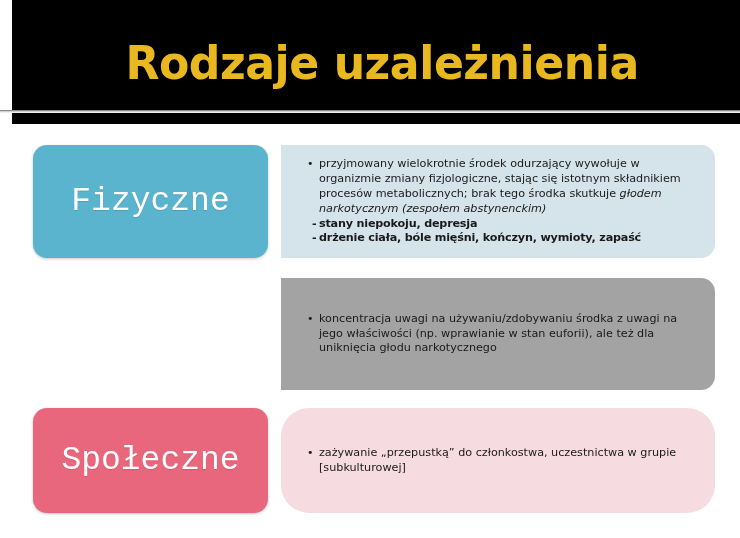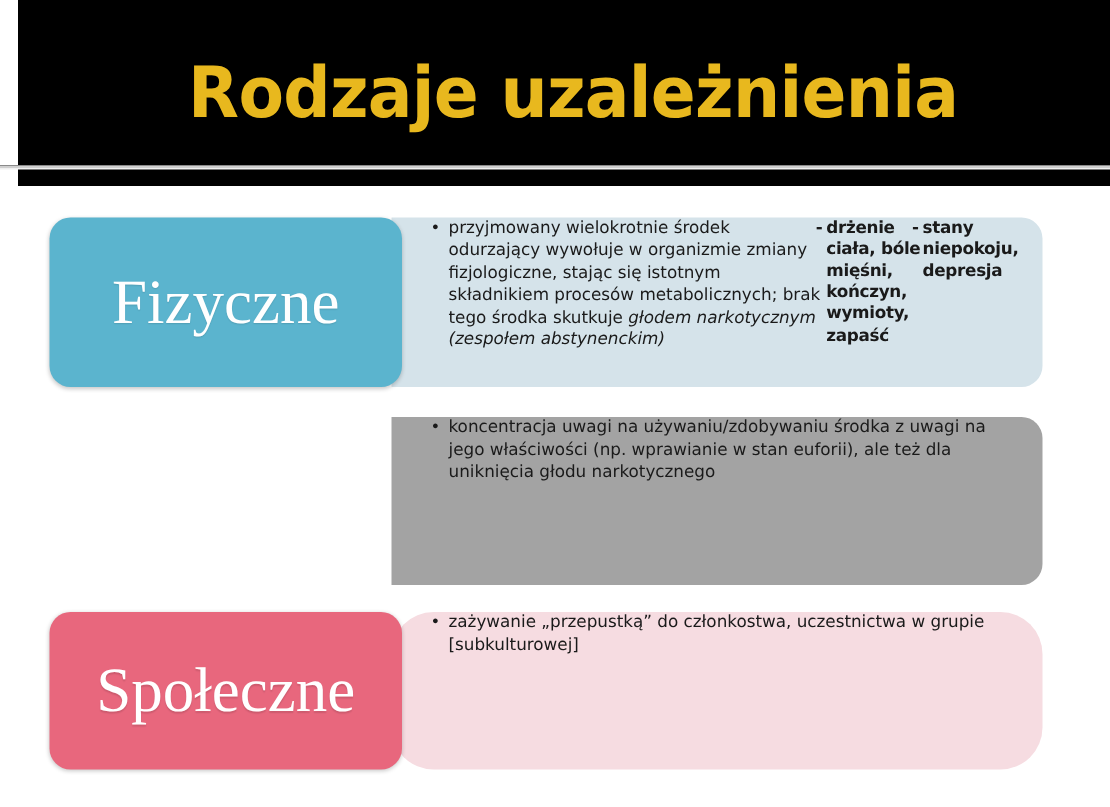--- a/index.html
+++ b/index.html
@@ -73,40 +73,40 @@
     border-radius: 14px;
     box-sizing: border-box;
     display: flex;
     align-items: center;
     justify-content: center;
     box-shadow: 0 1px 3px rgba(0,0,0,0.22);
     z-index: 2;
   }
   .label-chip-text {
     color: #ffffff;
-    font-family: Liberation Serif, serif;
-    font-size: 42px;
+    font-family: Liberation Mono, monospace;
+    font-size: 33px;
     font-weight: normal;
     line-height: 1;
     text-shadow: 0 1px 1px rgba(0,0,0,0.12);
     white-space: nowrap;
   }
 
   
   .content-panel {
     position: absolute;
-    left: 228px;
+    left: 248px;
     top: 0;
     width: 434px;
     height: 100%;
     border-radius: 0 14px 14px 0;
     box-sizing: border-box;
     padding: 0 16px 0 38px;
     display: flex;
-    flex-direction: row;
+    flex-direction: column;
     justify-content: center;
     z-index: 1;
   }
 
   .bullet-line {
     position: relative;
     color: #1a1a1a;
     font-family: "DejaVu Sans", sans-serif;
     font-size: 11.2px;
     line-height: 1.33;
@@ -147,22 +147,22 @@
 </div>
 <div id="banner-rule"></div>
 
 <div id="content-area">
 
   <div class="row" id="row-0">
     <div class="content-panel" style="background: rgb(213, 227, 234);">
       <div class="bullet-line">
         <span>przyjmowany wielokrotnie środek odurzający wywołuje w organizmie zmiany fizjologiczne,  stając się istotnym składnikiem procesów metabolicznych; brak tego środka skutkuje </span><span class="em">głodem narkotycznym (zespołem abstynenckim)</span>
       </div>
+      <div class="sub-line">stany niepokoju, depresja</div>
       <div class="sub-line">drżenie ciała, bóle mięśni, kończyn, wymioty, zapaść</div>
-      <div class="sub-line">stany niepokoju, depresja</div>
     </div>
     <div class="label-chip" style="background: rgb(91, 180, 206);">
       <span class="label-chip-text">Fizyczne</span>
     </div>
   </div>
 
   <div class="row" id="row-1">
     <div class="content-panel" style="background: #a3a3a3;">
       <div class="bullet-line">koncentracja uwagi na używaniu/zdobywaniu  środka z uwagi na jego właściwości (np. wprawianie w stan euforii), ale też dla uniknięcia głodu narkotycznego</div>
     </div>

